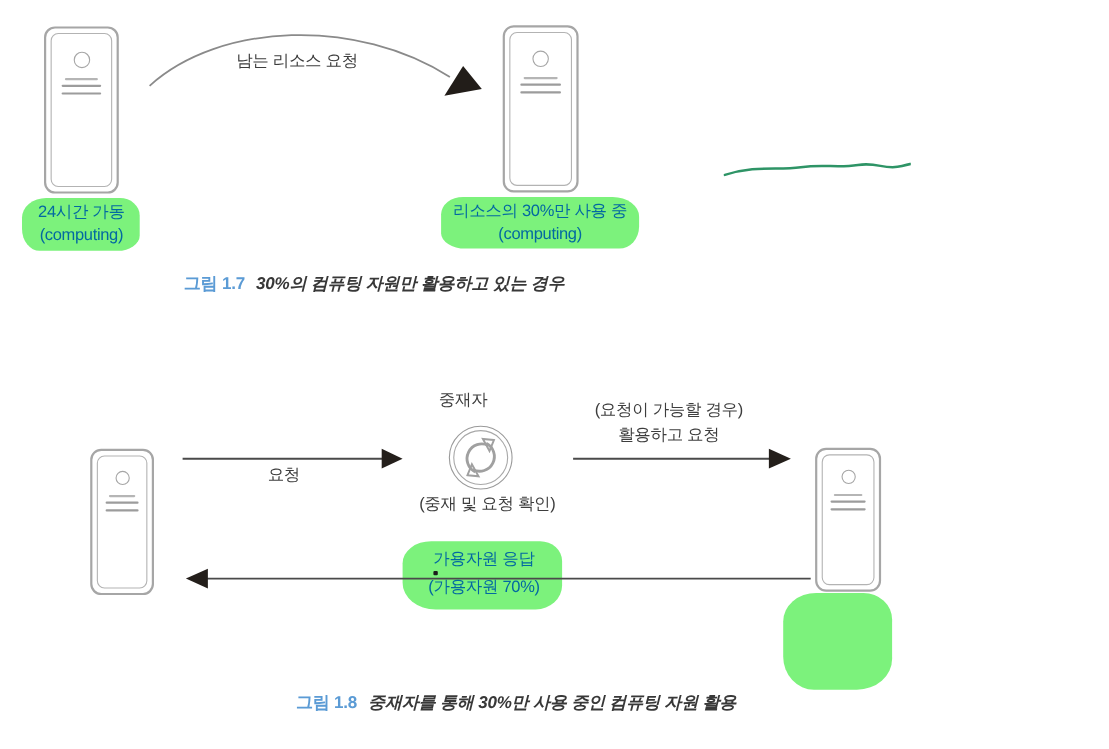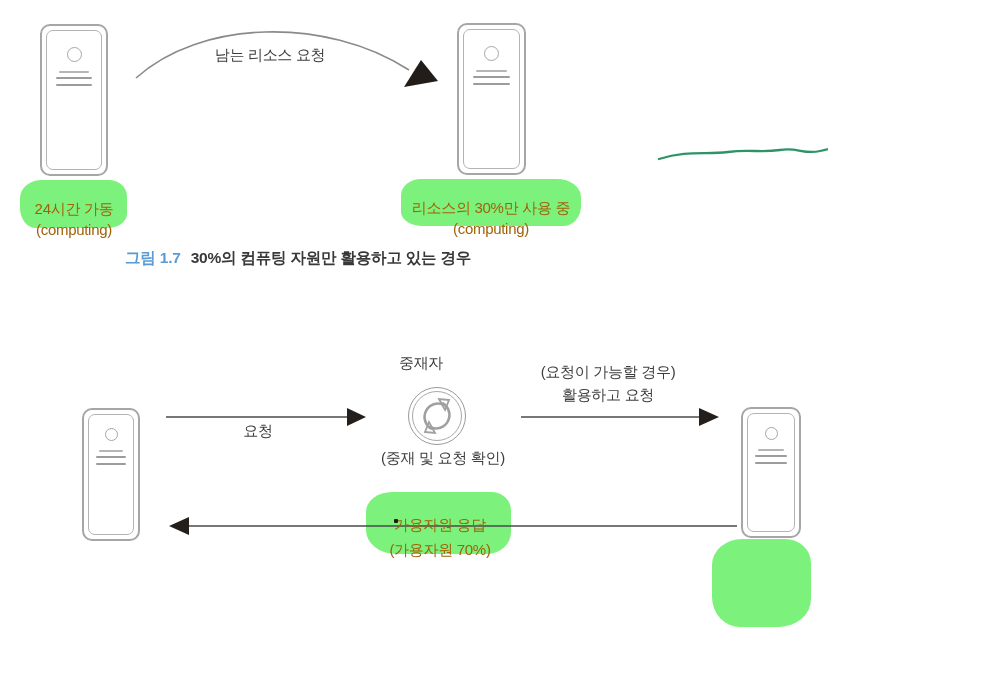--- a/index.html
+++ b/index.html
@@ -32,31 +32,31 @@
   .diagram-label{
     position:absolute;font-size:15px;color:#3d3d3d;white-space:nowrap;
     z-index:4;letter-spacing:-0.3px;
   }
   .centered{transform:translateX(-50%);text-align:center;}
 
   .hl-blob{
     position:absolute;background:#7cf27c;z-index:1;
   }
   .hl-text{
-    position:absolute;z-index:4;font-size:15px;color:#a16207;
+    position:absolute;z-index:4;font-size:15px;color:#0369a1;
     text-align:center;transform:translateX(-50%);white-space:nowrap;
-    letter-spacing:-0.3px;line-height:21px;margin-top:16px;
+    letter-spacing:-0.3px;line-height:21px;
   }
 
   .caption{
     position:absolute;font-size:15.5px;font-weight:bold;z-index:4;
     white-space:nowrap;letter-spacing:-0.2px;
   }
-  .caption .cap-num{color:#5b9bd5;margin-right:10px;}
-  .caption .cap-text{color:#383838;}
+  .caption .cap-num{color:#5b9bd5;margin-right:10px;margin-left:42px;}
+  .caption .cap-text{color:#383838;font-style:italic;}
 
   .big-heading{
     position:absolute;font-size:36px;font-weight:800;color:#1512ee;
     white-space:nowrap;z-index:4;letter-spacing:-0.5px;
   }
 
   
   .broker-circle{
     position:absolute;width:58px;height:58px;border:1.6px solid #9a9a9a;
     border-radius:50%;box-sizing:border-box;z-index:3;background:#fff;
@@ -173,14 +173,17 @@
 
   <div class="hl-blob" style="left:366px;top:492px;width:145px;height:62px;border-radius:26px 20px 24px 30px / 20px 18px 22px 24px;"></div>
   <div class="hl-text" style="left:440px;top:496px;line-height:25px;">
     <span>가용자원 응답</span><br>
     <span>(가용자원 70%)</span>
   </div>
   <div class="stray-dot" style="left:394px;top:519px;"></div>
 
   <div class="hl-blob" style="left:712px;top:539px;width:99px;height:88px;border-radius:30px 26px 32px 28px / 26px 24px 28px 30px;"></div>
 
+  <div class="caption" style="left:227px;top:629px;">
+    <span class="cap-num">그림 1.8</span><span class="cap-text">중재자를 통해 30%만 사용 중인 컴퓨팅 자원 활용</span>
+  </div>
 
 </div>
 
 </body></html>

